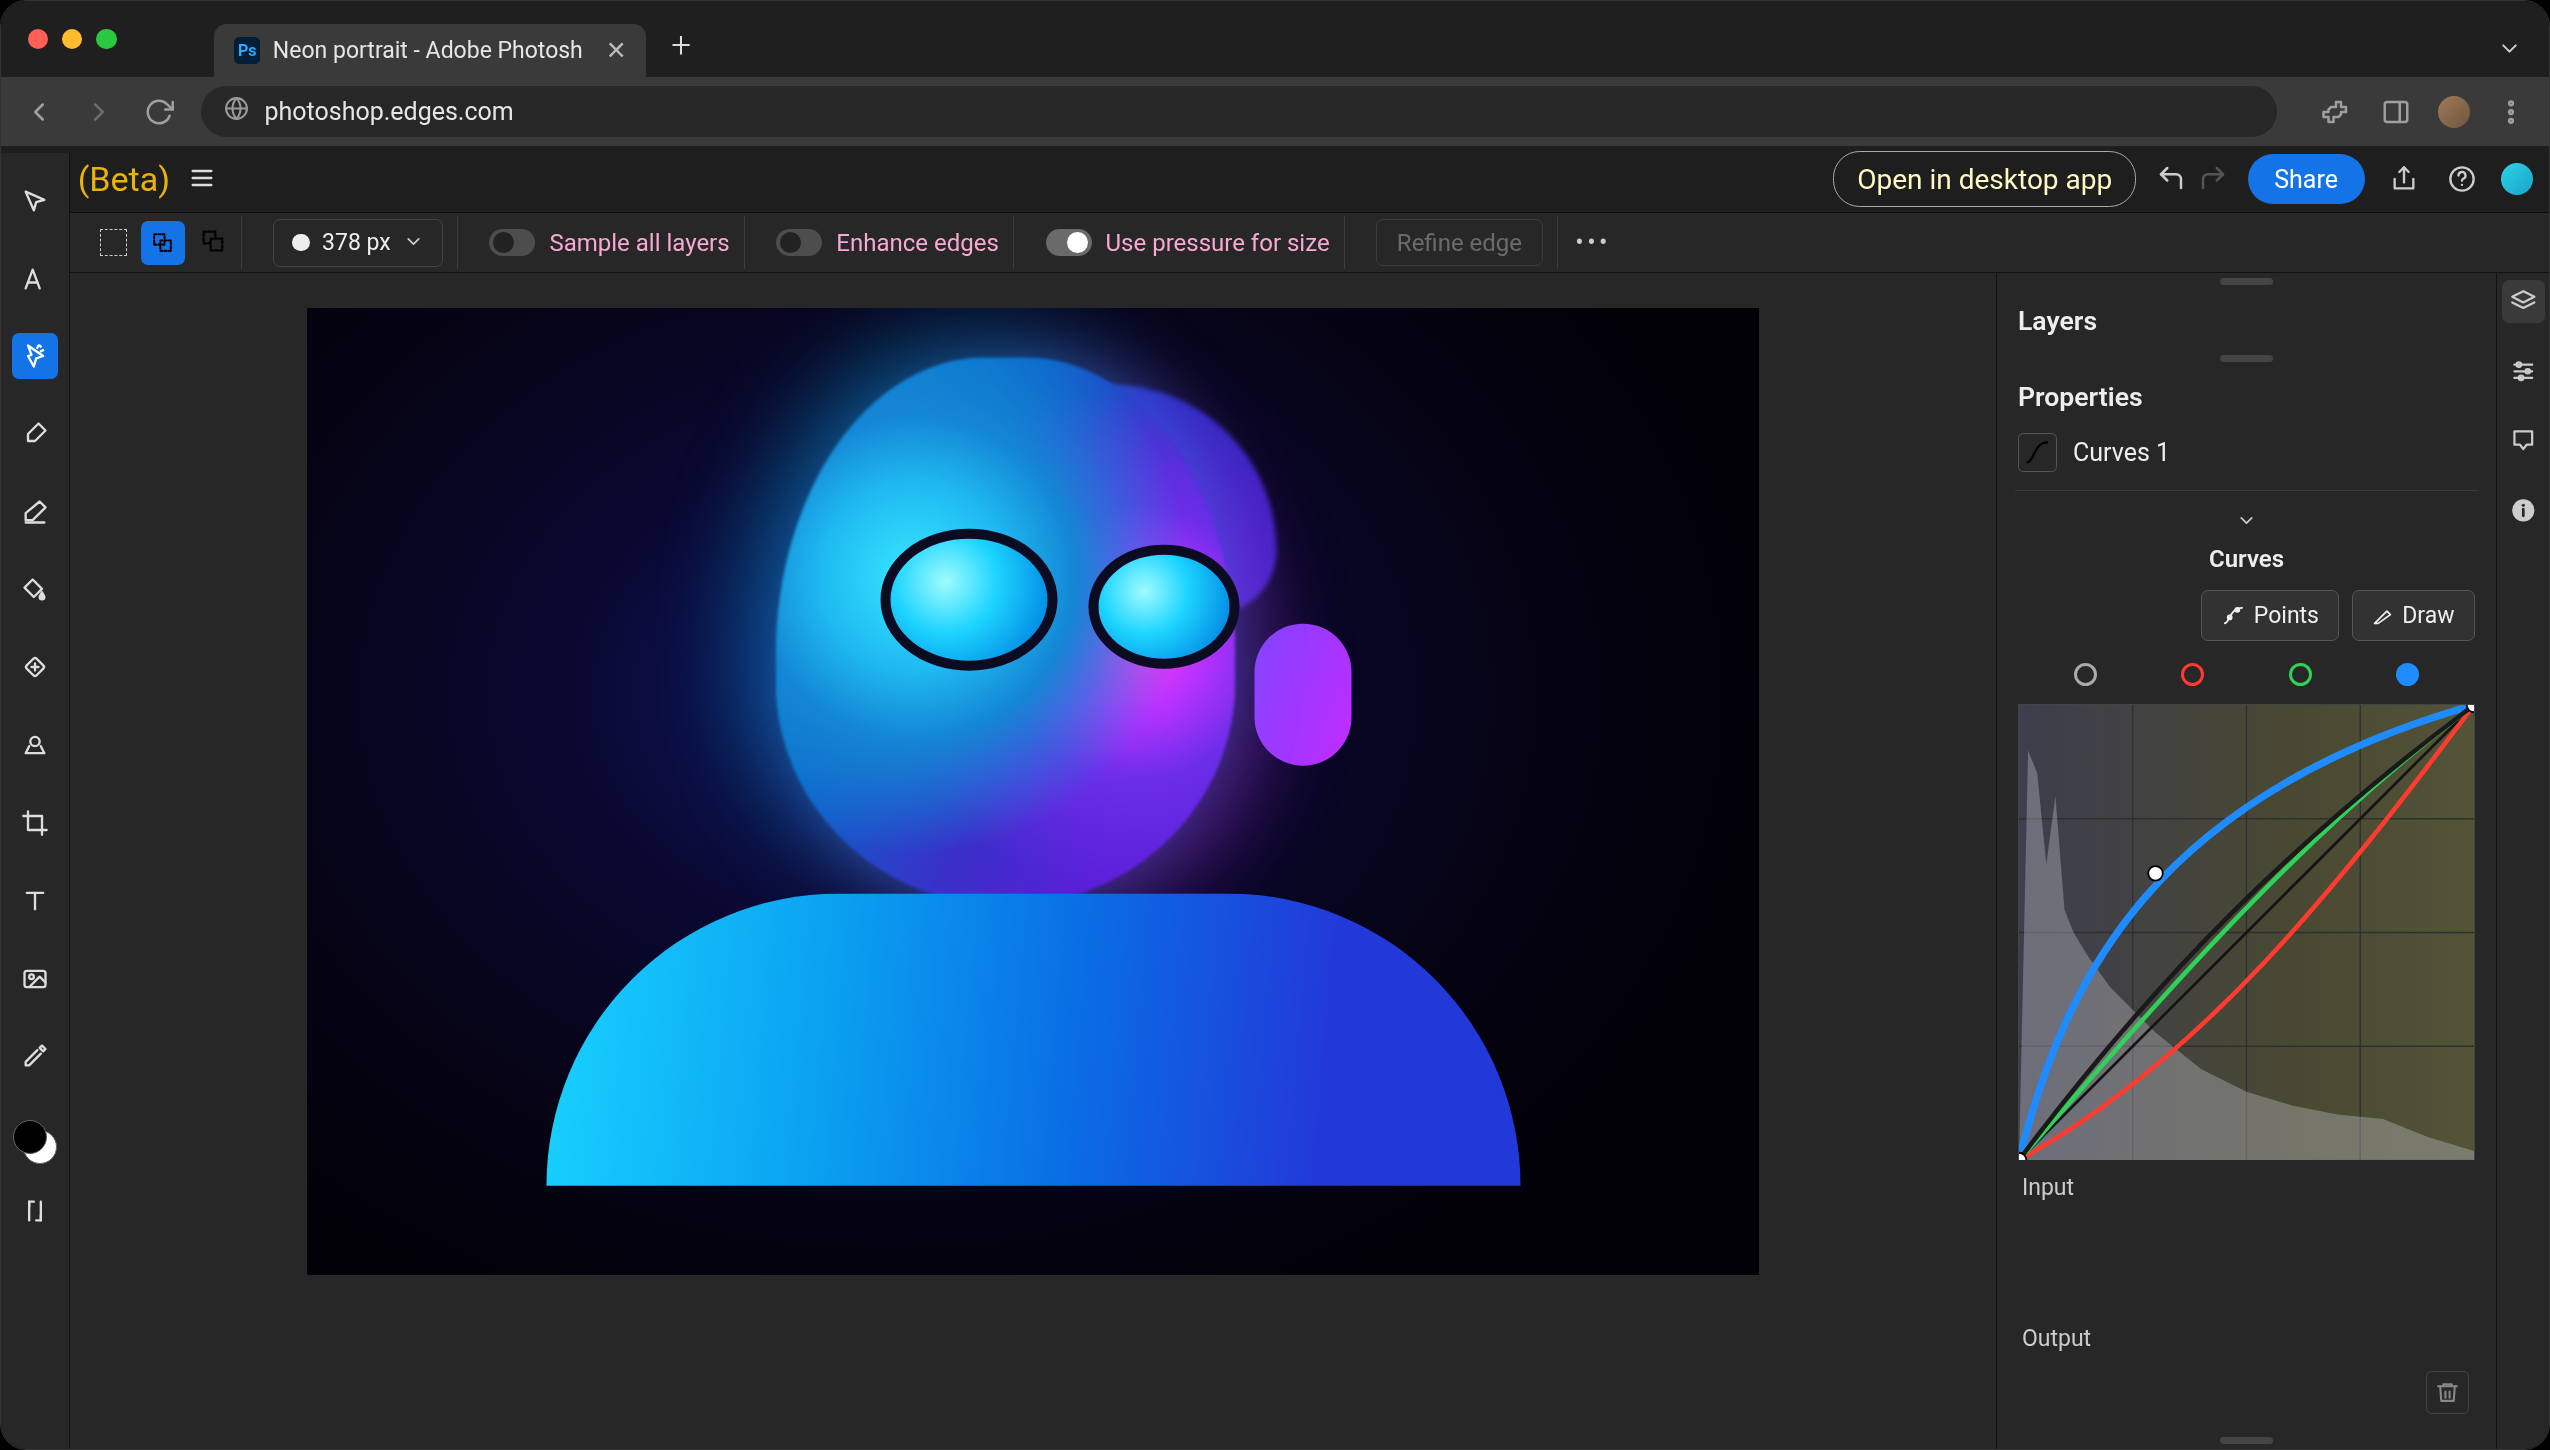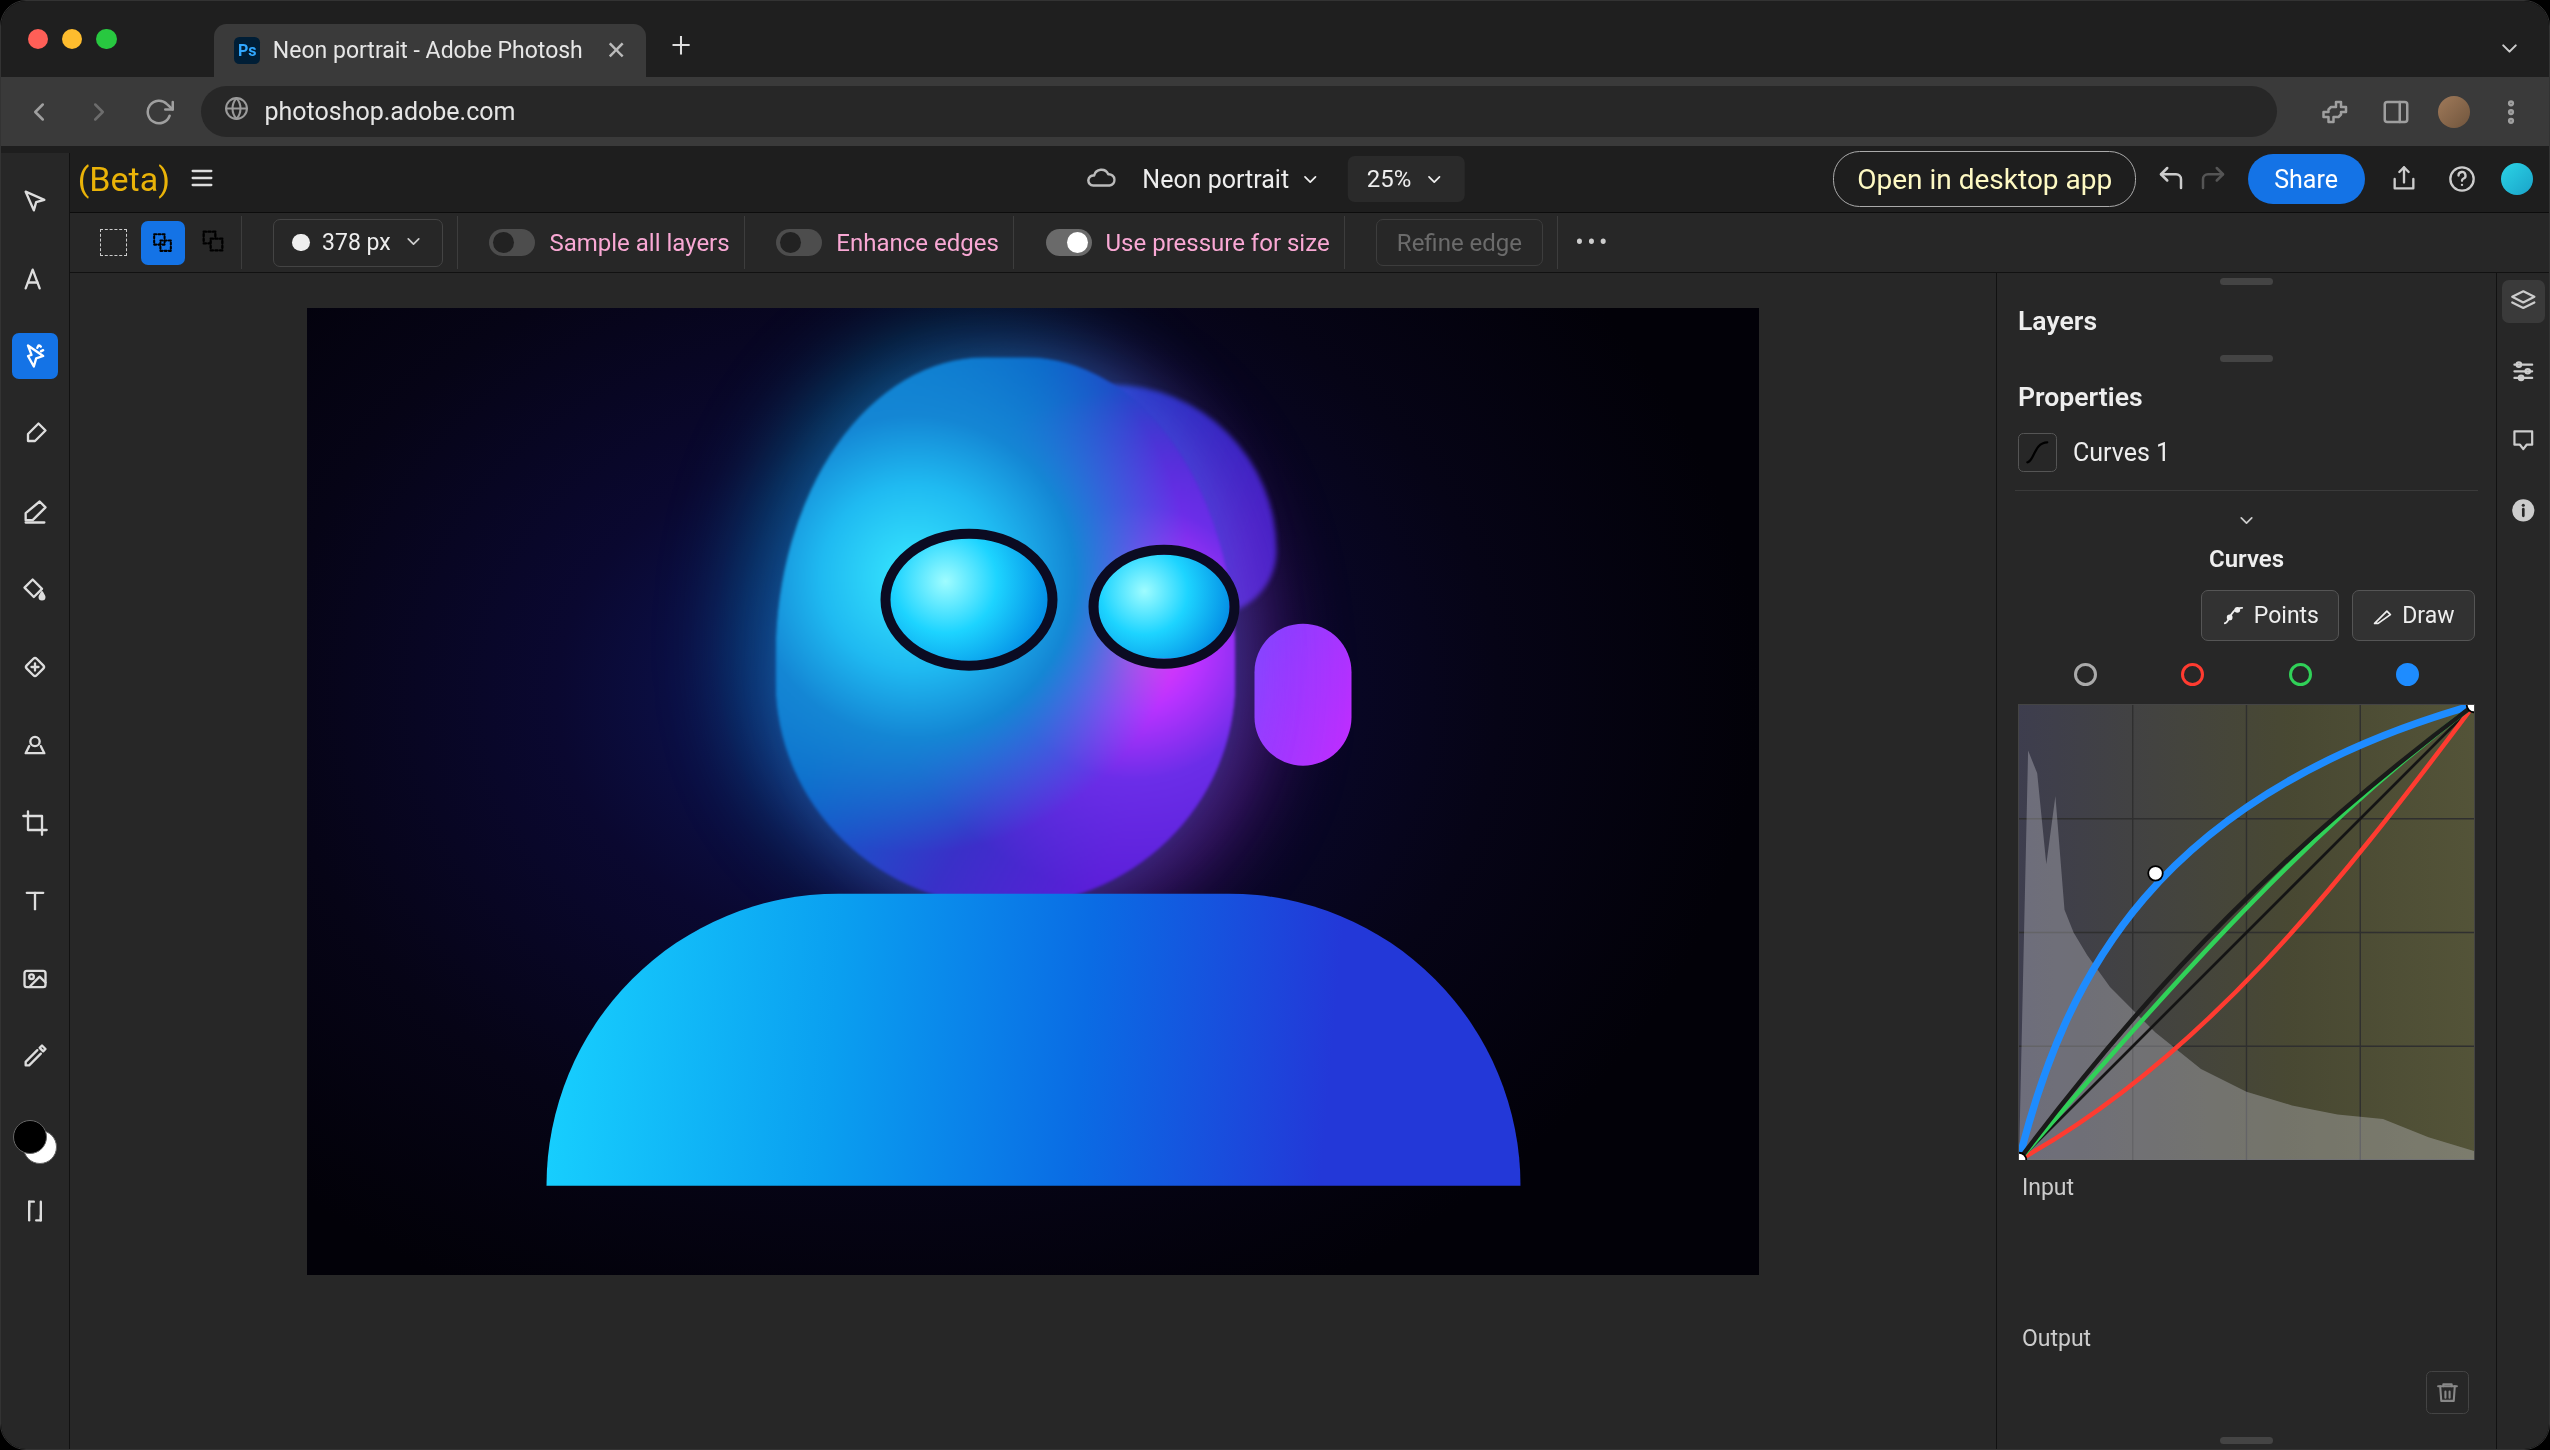--- a/index.html
+++ b/index.html
@@ -159,21 +159,21 @@
         <svg viewBox="0 0 24 24">
           <polyline points="23 4 23 10 17 10"></polyline>
           <path d="M20.49 15a9 9 0 1 1-2.13-9.36L23 10"></path>
         </svg>
       </div>
     <div class="url-pill">
       <span class="globe"><svg width="25" height="25" viewBox="0 0 24 24">
             <circle cx="12" cy="12" r="10"></circle>
             <path d="M2 12h20M12 2a15 15 0 0 1 0 20M12 2a15 15 0 0 0 0 20"></path>
           </svg></span>
-      <span>photoshop.adobe.com</span>
+      <span>photoshop.edges.com</span>
     </div>
     <div class="addr-right">
       <div class="nav-icon">
           <svg viewBox="0 0 24 24">
             <path d="M20 12V8h-4V4h-4v4H8l-2 2v2H2v4h4v4h4v-4h4l2-2v-2h4z"></path>
           </svg>
         </div>
       <div class="nav-icon">
           <svg viewBox="0 0 24 24">
             <rect x="3" y="4" width="18" height="16" rx="2"></rect>
@@ -192,37 +192,20 @@
   </div>
 
   <div class="app-header">
     <div class="ps-logo">Ps</div>
     <div class="beta">(Beta)</div>
     <div class="menu-icon"><svg width="28" height="28" viewBox="0 0 24 24">
           <line x1="4" y1="6" x2="20" y2="6"></line>
           <line x1="4" y1="12" x2="20" y2="12"></line>
           <line x1="4" y1="18" x2="20" y2="18"></line>
         </svg></div>
-    <div class="header-center">
-      <span class="cloud"><svg width="30" height="30" viewBox="0 0 24 24" fill="currentColor" stroke="none">
-            <path d="M19 18H6a4 4 0 1 1 .7-7.95A6 6 0 0 1 18 9a4 4 0 0 1 1 9z"></path>
-          </svg></span>
-      <div class="doc-name">
-        <span>Neon portrait</span>
-        <svg width="21" height="21" viewBox="0 0 24 24">
-            <polyline points="6 9 12 15 18 9"></polyline>
-          </svg>
-      </div>
-      <div class="zoom-box">
-        <span>25%</span>
-        <svg width="21" height="21" viewBox="0 0 24 24">
-            <polyline points="6 9 12 15 18 9"></polyline>
-          </svg>
-      </div>
-    </div>
     <div class="header-right">
       <button class="open-desktop">Open in desktop app</button>
       <div class="undo-redo">
         <span><svg width="30" height="30" viewBox="0 0 24 24">
               <polyline points="9 14 4 9 9 4"></polyline>
               <path d="M20 20v-7a4 4 0 0 0-4-4H4"></path>
             </svg></span>
         <span class="disabled"><svg width="30" height="30" viewBox="0 0 24 24">
               <polyline points="15 14 20 9 15 4"></polyline>
               <path d="M4 20v-7a4 4 0 0 1 4-4h12"></path>

